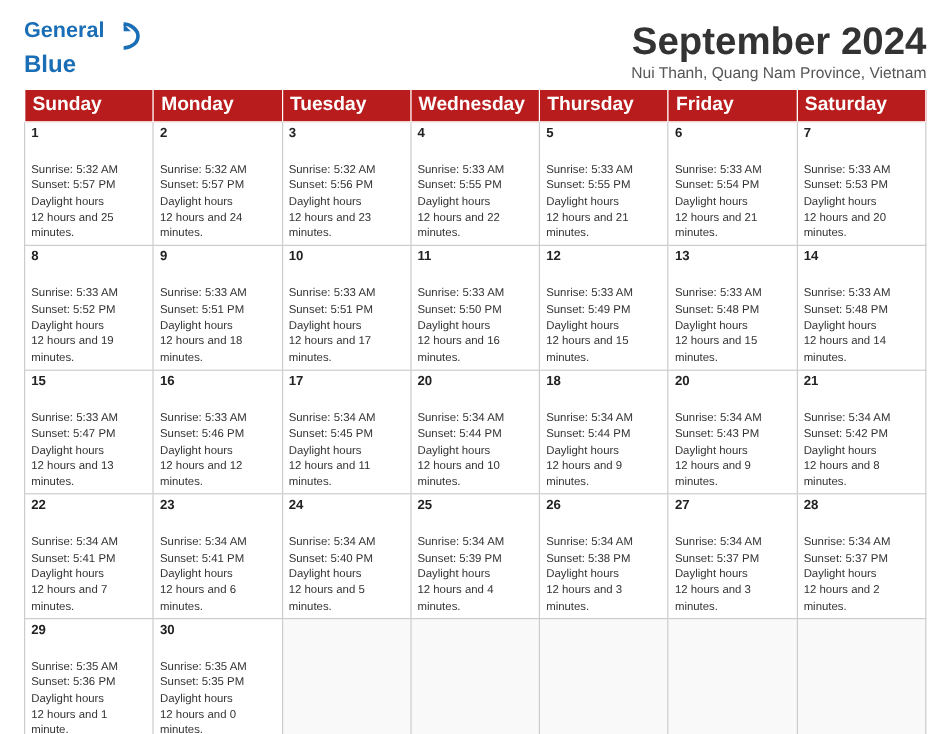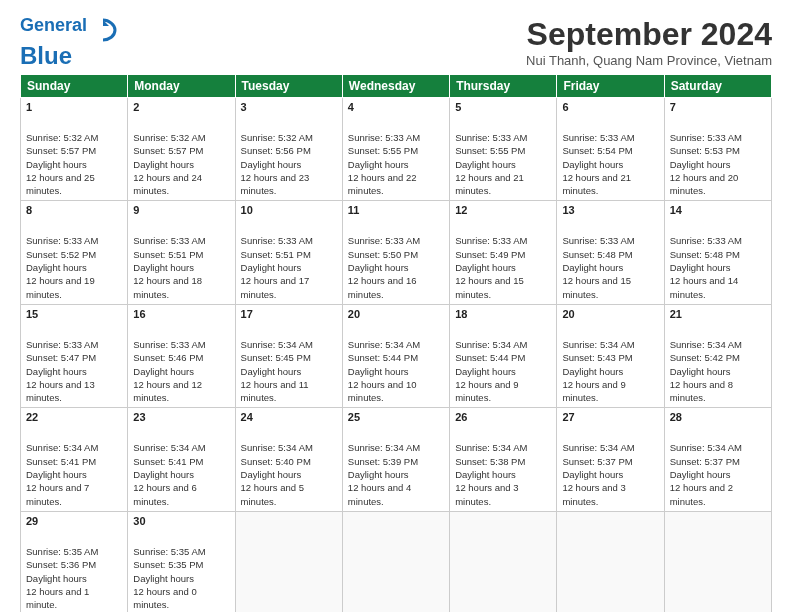--- a/index.html
+++ b/index.html
@@ -53,23 +53,23 @@
     .location {
       font-size: 13px;
       color: #555;
     }
     .calendar {
       width: 100%;
       border-collapse: collapse;
       flex: 1;
     }
     .calendar th {
-      background-color: #15803d;
+      background-color: #b91c1c;
       color: #fff;
-      font-size: 12px;
+      font-size: 16px;
       font-weight: bold;
       padding: 4px 6px;
       text-align: left;
       border: 1px solid #fff;
     }
     .calendar td {
       border: 1px solid #ccc;
       vertical-align: top;
       padding: 3px 5px;
       font-size: 9.5px;
@@ -101,21 +101,21 @@
   <div class="header">
     <div class="logo">
       <div style="display:flex;flex-direction:column;align-items:flex-start;">
         <div style="display:flex;align-items:flex-start;">
           <span class="logo-text"><span>General</span></span>
           <svg class="logo-icon" viewBox="0 0 28 28" xmlns="http://www.w3.org/2000/svg">
             <path d="M14 4 C20 4 26 9 26 14 C26 20 20 24 14 24" stroke="#1a6eb5" stroke-width="3" fill="none"></path>
             <path d="M14 4 L20 10 L14 10 Z" fill="#1a6eb5"></path>
           </svg>
         </div>
-        <span class="logo-text" style="color:#1a6eb5;font-size:24px;font-weight:bold;">Blue</span>
+        <span class="logo-text" style="color:#1a6eb5;font-size:20px;font-weight:bold;">Blue</span>
       </div>
     </div>
     <div class="title-block">
       <div class="month-title">September 2024</div>
       <div class="location">Nui Thanh, Quang Nam Province, Vietnam</div>
     </div>
   </div>
 
   <table class="calendar">
     <thead>

